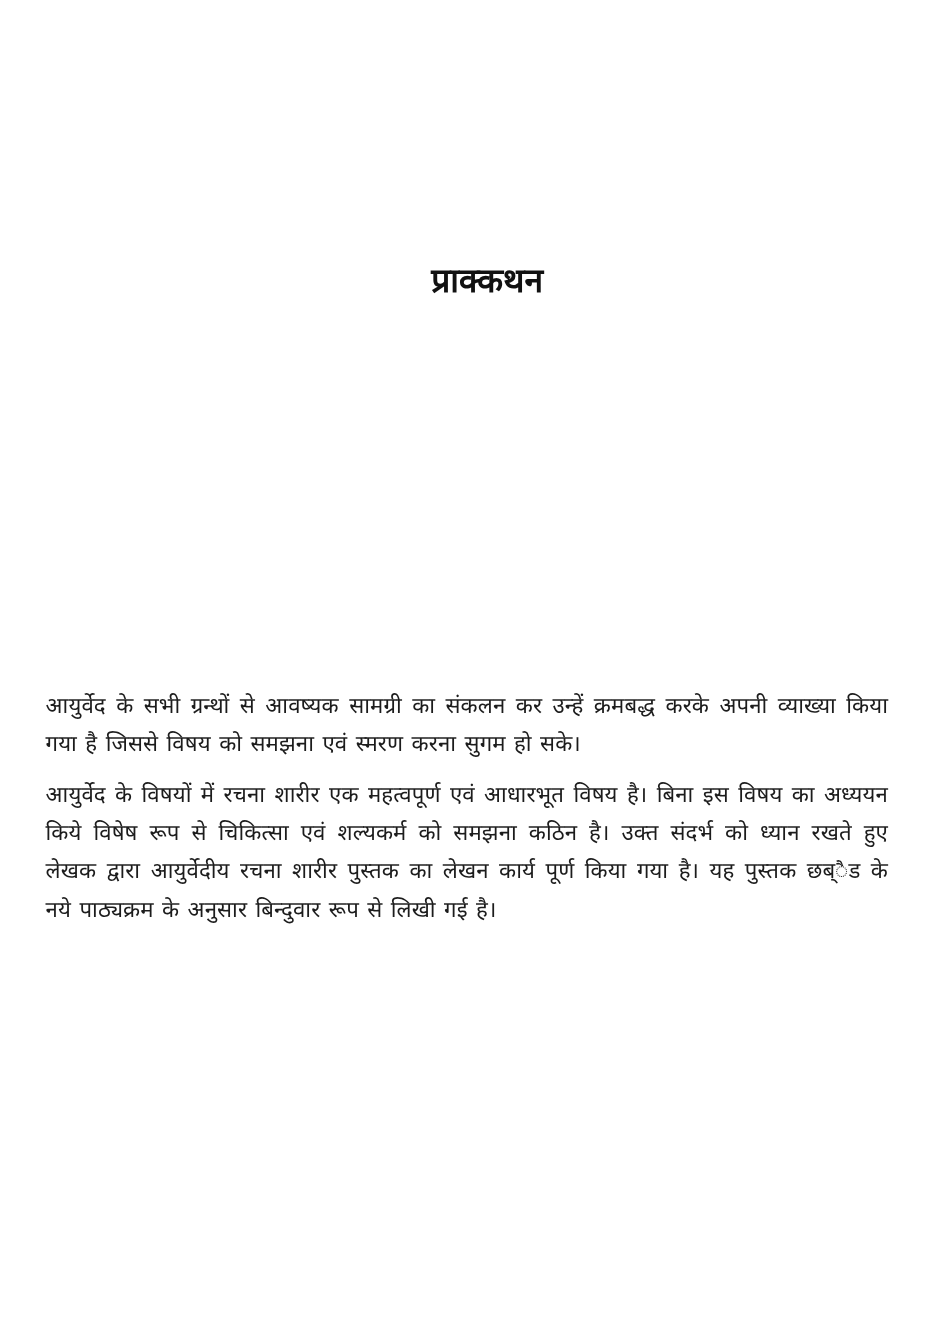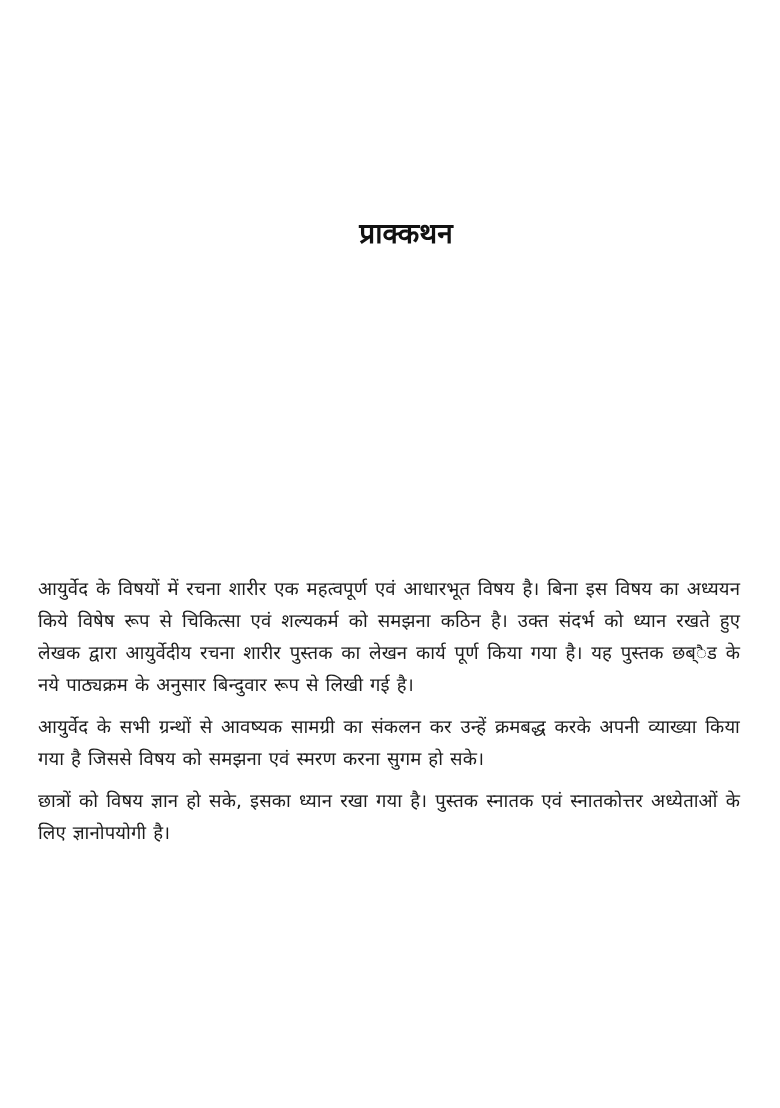--- a/index.html
+++ b/index.html
@@ -51,17 +51,16 @@
       color: #1c1c1c;
     }
   </style>
 </head>
 <body>
 
 <div class="page">
   <h1 class="title">प्राक्कथन</h1>
 
   <div class="body-text">
+    <p class="para">आयुर्वेद के सभी ग्रन्थों से आवष्यक सामग्री का संकलन कर उन्हें क्रमबद्ध करके अपनी व्याख्या किया गया है जिससे विषय को समझना एवं स्मरण करना सुगम हो सके।</p>
     <p class="para">आयुर्वेद के विषयों में रचना शारीर एक महत्वपूर्ण एवं आधारभूत विषय है। बिना इस विषय का अध्ययन किये विषेष रूप से चिकित्सा एवं शल्यकर्म को समझना कठिन है। उक्त संदर्भ को ध्यान रखते हुए लेखक द्वारा आयुर्वेदीय रचना शारीर पुस्तक का लेखन कार्य पूर्ण किया गया है। यह पुस्तक छब्ैड के नये पाठ्यक्रम के अनुसार बिन्दुवार रूप से लिखी गई है।</p>
-    <p class="para">आयुर्वेद के सभी ग्रन्थों से आवष्यक सामग्री का संकलन कर उन्हें क्रमबद्ध करके अपनी व्याख्या किया गया है जिससे विषय को समझना एवं स्मरण करना सुगम हो सके।</p>
-    <p class="para">छात्रों को विषय ज्ञान हो सके, इसका ध्यान रखा गया है। पुस्तक स्नातक एवं स्नातकोत्तर अध्येताओं के लिए ज्ञानोपयोगी है।</p>
   </div>
 </div>
 
 </body></html>

